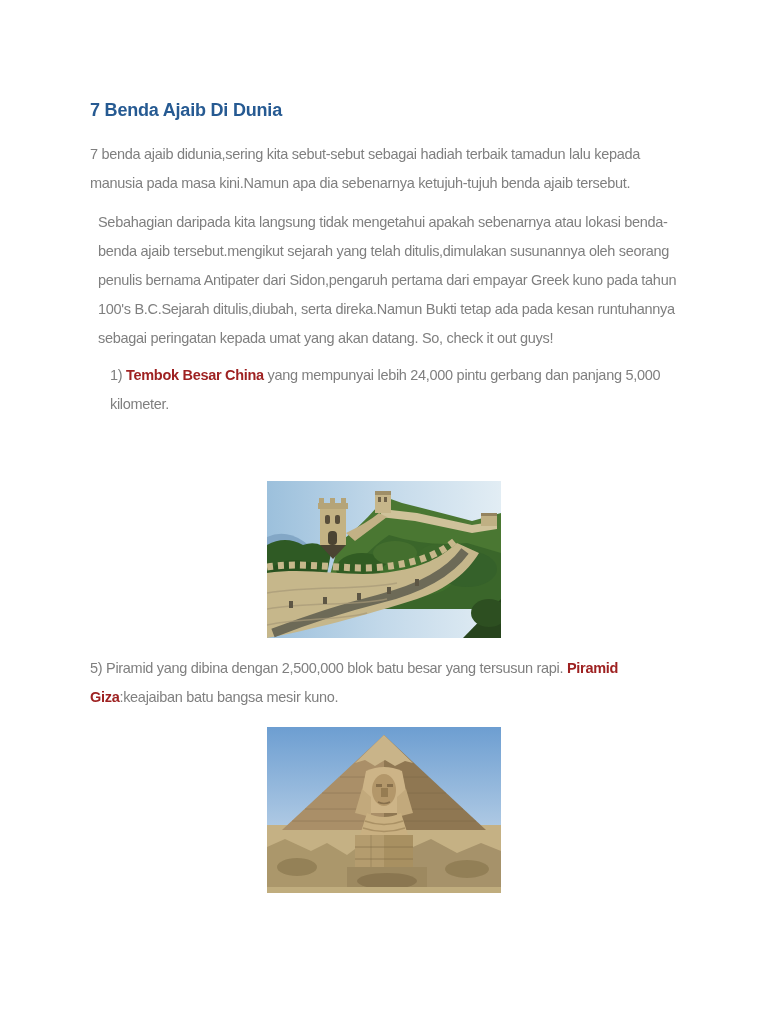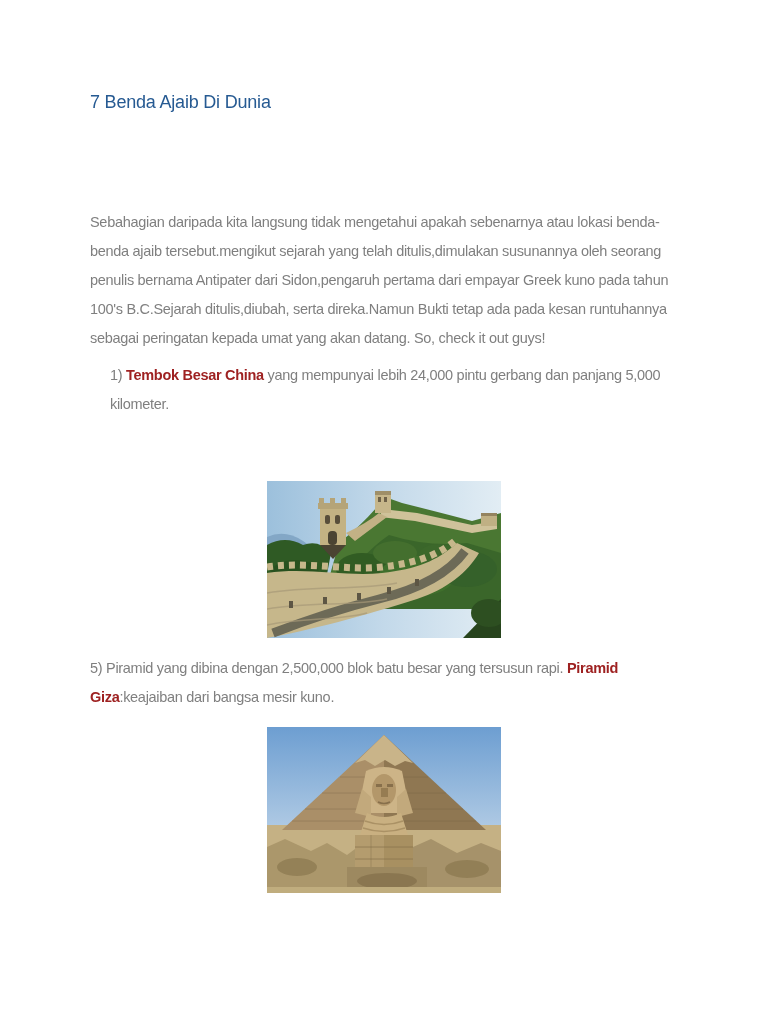--- a/index.html
+++ b/index.html
@@ -7,41 +7,41 @@
     position: relative;
     width: 768px;
     height: 1024px;
     background: var(--page-background, #ffffff);
     font-family: "Liberation Sans", "DejaVu Sans", sans-serif;
     overflow: hidden;
   }
   .doc-title {
     position: absolute;
     left: 90px;
-    top: 91px;
+    top: 99px;
     margin: 0;
     font-size: 18px;
     line-height: 23px;
     letter-spacing: -0.2px;
-    font-weight: normal;
+    font-weight: bold;
     color: var(--heading-blue, #265a92);
   }
   .para {
     position: absolute;
     left: 90px;
     width: 592px;
     margin: 0;
     font-size: 14.5px;
     letter-spacing: -0.3px;
     line-height: 29px;
     color: var(--body-gray, #7f7f7f);
     text-align: left;
   }
   .p1 { top: 140px; }
-  .p2 { top: 208px; }
+  .p2 { top: 208px; margin-left: 8px; }
   .item1 { top: 361px; margin-left: 20px; }
   .item2 { top: 654px; }
   .hl {
     color: var(--highlight-red, #9e2121);
     font-weight: bold;
   }
   .photo {
     position: absolute;
     left: 267px;
     overflow: hidden;
@@ -51,20 +51,21 @@
   .photo2 { top: 727px; width: 234px; height: 166px; }
   .photo svg { display: block; }
 </style>
 </head>
 <body>
 
 <div class="page">
 
   <h1 class="doc-title">7 Benda Ajaib Di Dunia</h1>
 
+  <p class="para p1">7 benda ajaib didunia,sering kita sebut-sebut sebagai hadiah terbaik tamadun lalu kepada manusia pada masa kini.Namun apa dia sebenarnya ketujuh-tujuh benda ajaib tersebut.</p>
 
   <p class="para p2">Sebahagian daripada kita langsung tidak mengetahui apakah sebenarnya atau lokasi benda-benda ajaib tersebut.mengikut sejarah yang telah ditulis,dimulakan susunannya oleh seorang penulis bernama Antipater dari Sidon,pengaruh pertama dari empayar Greek kuno pada tahun 100's B.C.Sejarah ditulis,diubah, serta direka.Namun Bukti tetap ada pada kesan runtuhannya sebagai peringatan kepada umat yang akan datang. So, check it out guys!</p>
 
   <p class="para item1"><span>1) </span><span class="hl">Tembok Besar China</span><span> yang mempunyai lebih 24,000 pintu gerbang dan panjang 5,000 kilometer.</span></p>
 
   <div class="photo photo1">
     <svg width="234" height="157" viewBox="0 0 234 157">
       <defs>
         <linearGradient id="skyA" x1="0" y1="0" x2="1" y2="0">
           <stop offset="0" stop-color="#9cc0dc"></stop>
@@ -123,21 +124,21 @@
       <rect x="74" y="17" width="5" height="6" fill="#b5a478"></rect>
       <rect x="58" y="34" width="5" height="9" rx="2" fill="#584e3a"></rect>
       <rect x="68" y="34" width="5" height="9" rx="2" fill="#584e3a"></rect>
       <rect x="61" y="50" width="9" height="14" rx="4" fill="#4b4433"></rect>
 
       <path d="M196,157 L234,118 L234,157 Z" fill="#27441d"></path>
       <ellipse cx="222" cy="132" rx="18" ry="14" fill="#2d4f21"></ellipse>
     </svg>
   </div>
 
-  <p class="para item2"><span>5) Piramid yang dibina dengan 2,500,000 blok batu besar yang tersusun rapi. </span><span class="hl">Piramid Giza</span><span>:keajaiban dari bangsa mesir kuno.</span></p>
+  <p class="para item2"><span>5) Piramid yang dibina dengan 2,500,000 blok batu besar yang tersusun rapi. </span><span class="hl">Piramid Giza</span><span>:keajaiban batu bangsa mesir kuno.</span></p>
 
   <div class="photo photo2">
     <svg width="234" height="166" viewBox="0 0 234 166">
       <defs>
         <linearGradient id="skyB" x1="0" y1="0" x2="0" y2="1">
           <stop offset="0" stop-color="#6d9ed1"></stop>
           <stop offset="1" stop-color="#bdd3e8"></stop>
         </linearGradient>
       </defs>
 

